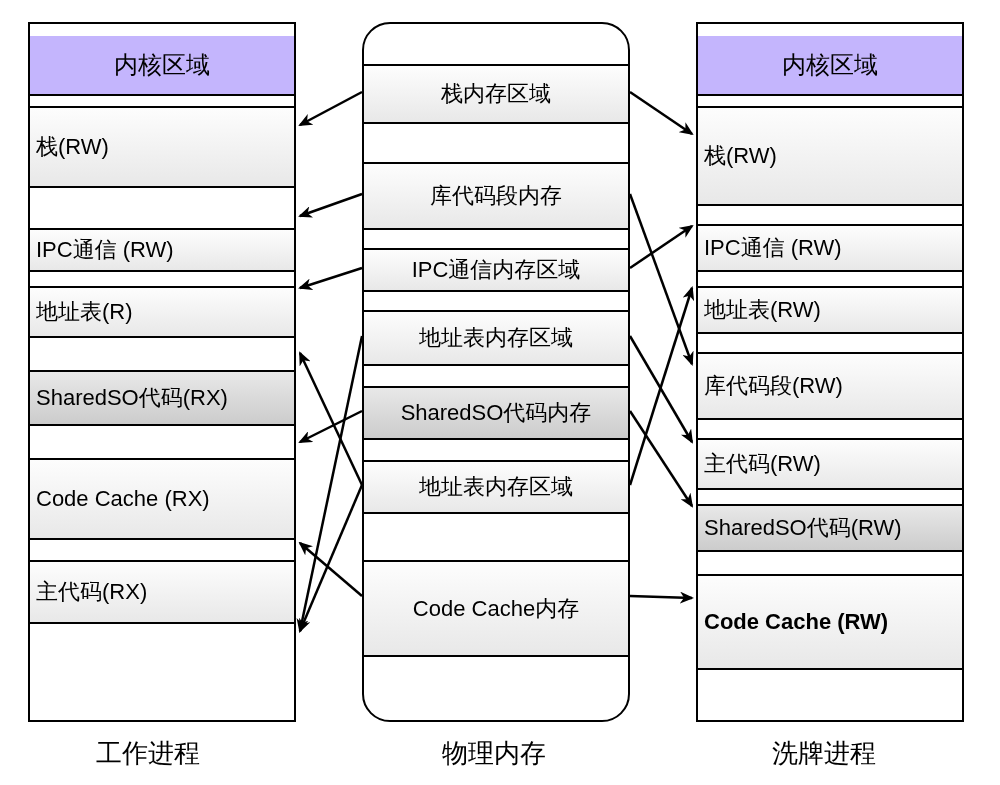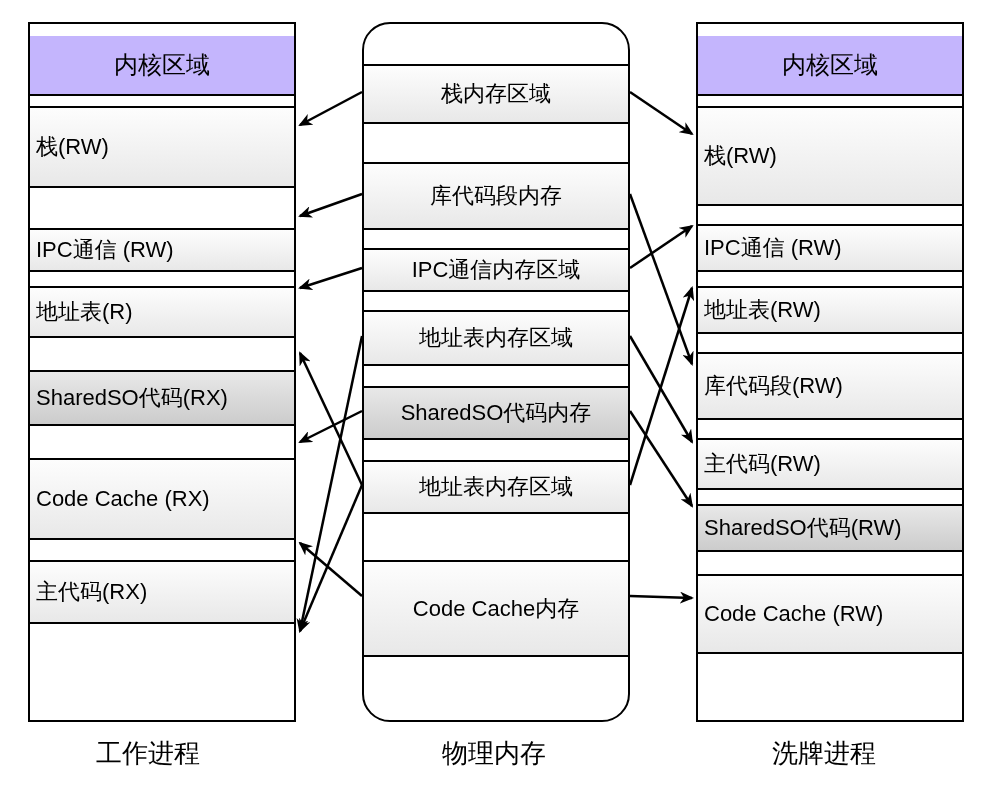--- a/index.html
+++ b/index.html
@@ -178,21 +178,21 @@
         <div class="cell" style="height: 52px;">
           <span>主代码(RW)</span>
         </div>
         <div class="gap" style="height: 4px;"></div>
         <div class="gap" style="height: 10px;"></div>
         <div class="cell shared" style="height: 48px;">
           <span>SharedSO代码(RW)</span>
         </div>
         <div class="gap" style="height: 12px;"></div>
         <div class="gap" style="height: 10px;"></div>
-        <div class="cell" style="height: 80px;">
+        <div class="cell" style="height: 96px; font-weight: bold;">
           <span>Code Cache (RW)</span>
         </div>
       </div>
   </div>
 
   <div class="caption" id="cap-left" style="left: 96px; top: 736px;">工作进程</div>
   <div class="caption" id="cap-mid" style="left: 442px; top: 736px;">物理内存</div>
   <div class="caption" id="cap-right" style="left: 772px; top: 736px;">洗牌进程</div>
 
   <svg class="arrows" id="arrow-svg">

